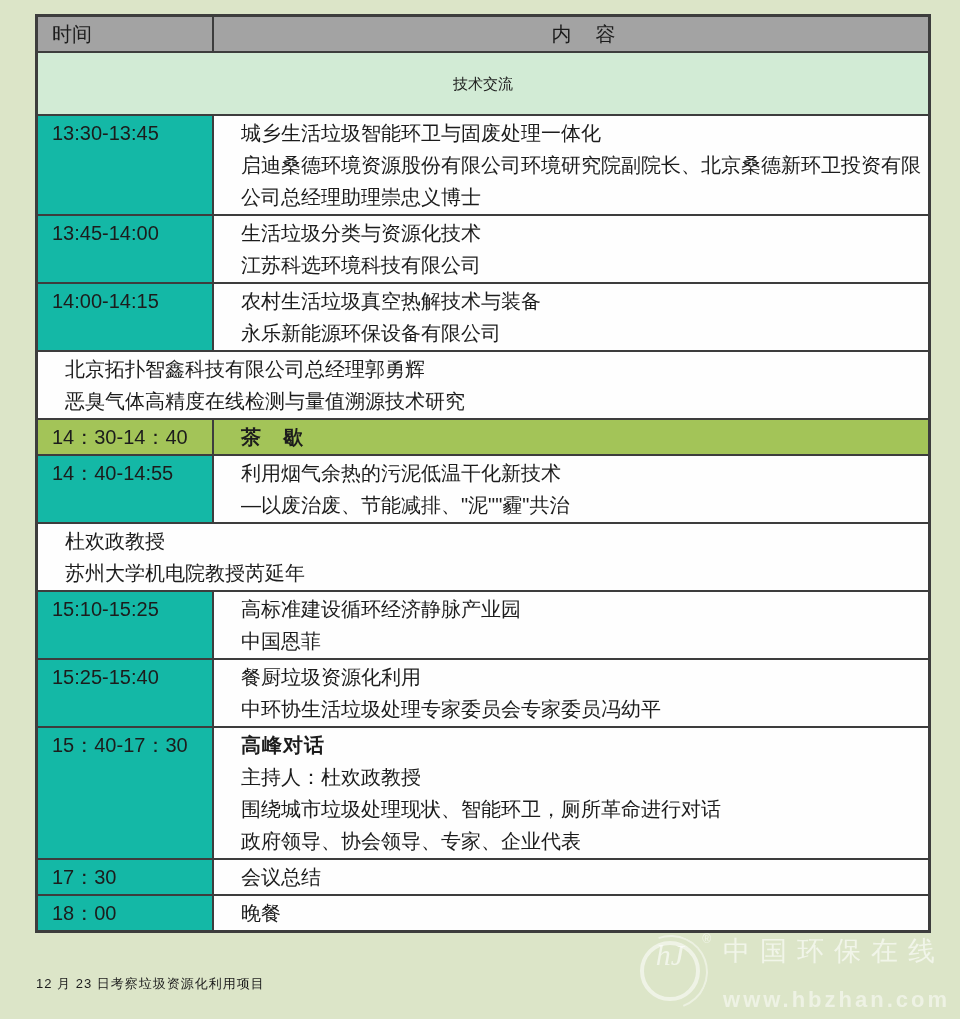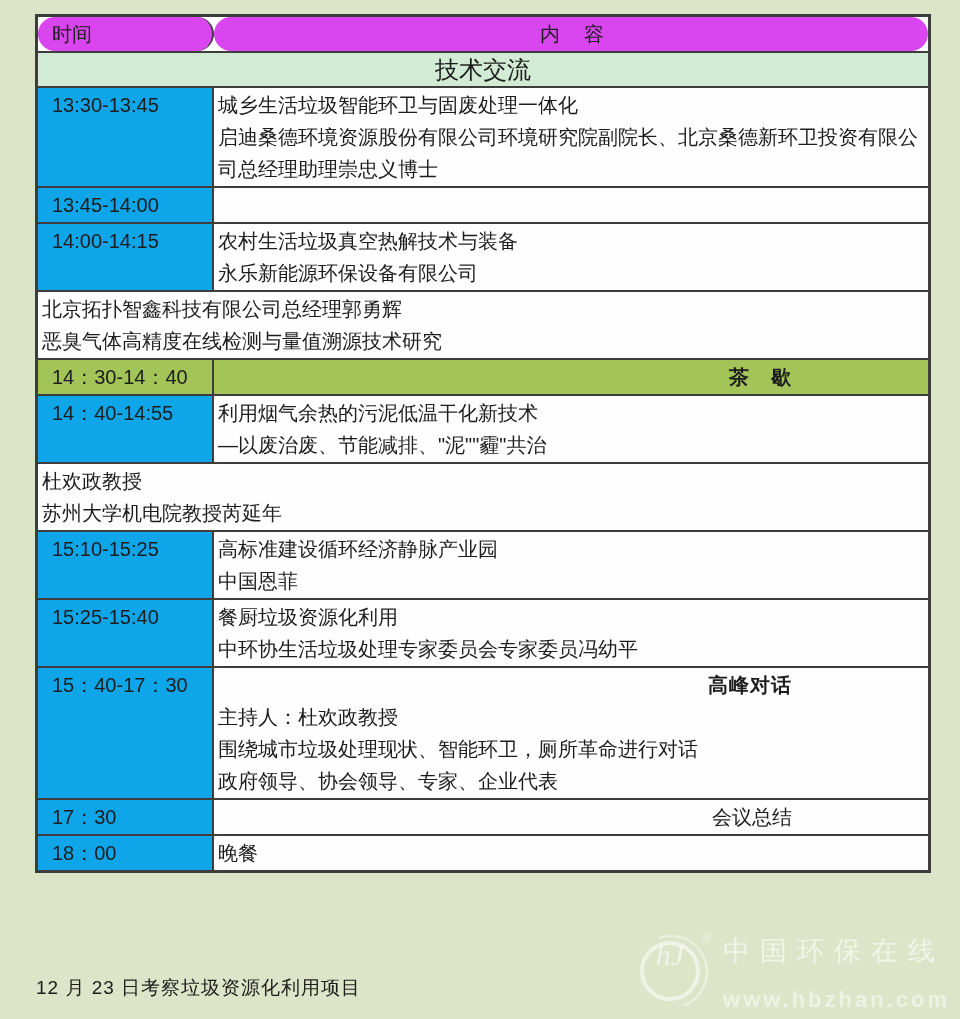--- a/index.html
+++ b/index.html
@@ -20,50 +20,50 @@
   }
   .row { display:flex; border-top:2px solid #3d3d3d; }
   .row:first-child { border-top:none; }
   .time-cell {
     width:176px;
     flex:0 0 176px;
     border-right:2px solid #3d3d3d;
     padding:1px 4px 1px 14px;
     font-size:20px;
     line-height:32px;
-    background:#0ea5e9;
+    background:#14b8a6;
   }
   .content-cell {
     flex:1;
-    padding:1px 6px 1px 4px;
+    padding:1px 6px 1px 27px;
     font-size:20px;
     line-height:32px;
     background:#fefefe;
   }
   .line { line-height:32px; }
-  .line.center { text-align:right; padding-right:130px; }
+  .line.center { text-align:left; padding-right:130px; }
   .line.bold { font-weight:bold; letter-spacing:1px; }
   .row.header-row .time-cell,
-  .row.header-row .content-cell { background:#d946ef;border-radius:17px; }
+  .row.header-row .content-cell { background:#a3a3a3; }
   .row.header-row .content-cell { text-align:center; padding-right:0; letter-spacing:2px; }
   .row.section-row { background:#d2ebd5; }
   .section-cell {
     flex:1;
     background:#d2ebd5;
-    font-size:24px;
+    font-size:15px;
     line-height:31px;
     text-align:center;
-    padding:1px 0;
+    padding:15px 0;
   }
   .row.break-row .time-cell,
   .row.break-row .content-cell { background:#a3c458; }
   .footer-note {
     position:absolute;
     left:36px; top:975px;
-    font-size:19px;
+    font-size:13px;
     letter-spacing:1px;
   }
   .watermark {
     position:absolute;
     right:10px; bottom:6px;
     display:flex;
     align-items:center;
     gap:16px;
     color:rgba(255,255,255,0.55);
   }
@@ -121,20 +121,24 @@
     </div>
     <div class="row item-row">
       <div class="time-cell">13:30-13:45</div>
       <div class="content-cell">
         <div class="line">城乡生活垃圾智能环卫与固废处理一体化</div>
         <div class="line">启迪桑德环境资源股份有限公司环境研究院副院长、北京桑德新环卫投资有限公司总经理助理崇忠义博士</div>
       </div>
     </div>
     <div class="row item-row">
       <div class="time-cell">13:45-14:00</div>
+      <div class="content-cell">
+        <div class="line">生活垃圾分类与资源化技术</div>
+        <div class="line">江苏科选环境科技有限公司</div>
+      </div>
     </div>
     <div class="row item-row">
       <div class="time-cell">14:00-14:15</div>
       <div class="content-cell">
         <div class="line">农村生活垃圾真空热解技术与装备</div>
         <div class="line">永乐新能源环保设备有限公司</div>
       </div>
     </div>
     <div class="row item-row">
       <div class="content-cell">

